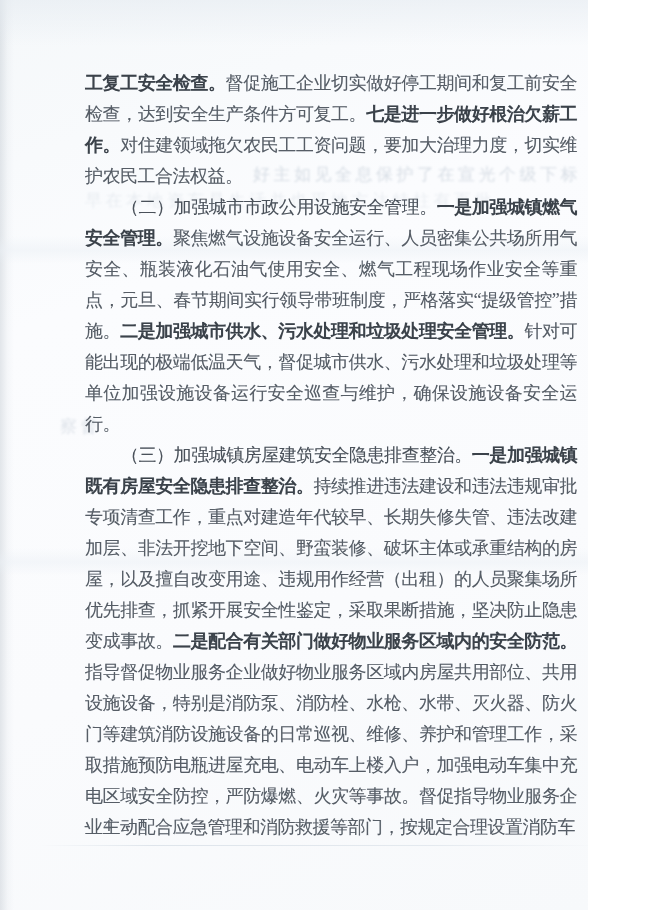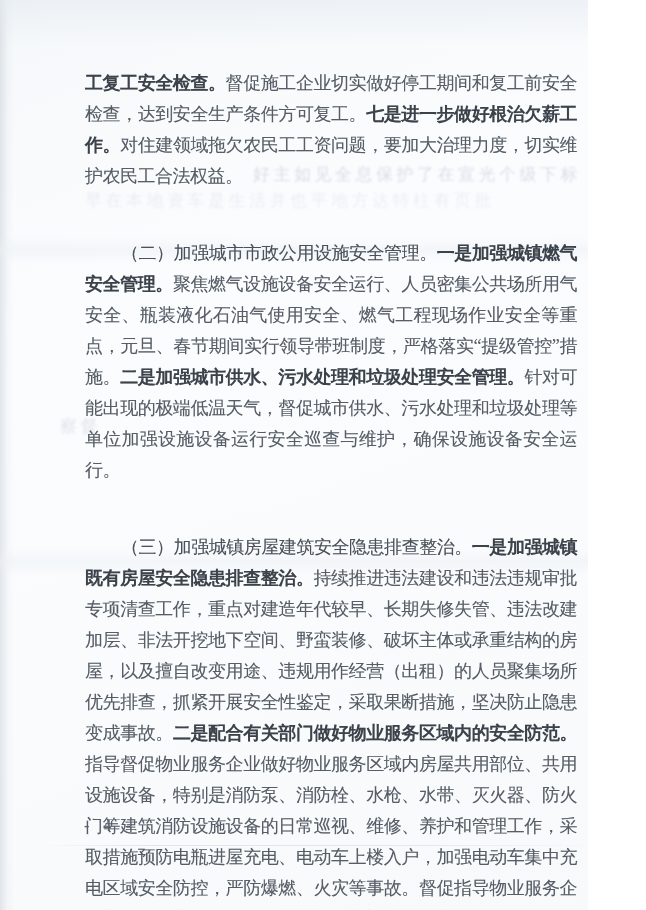--- a/index.html
+++ b/index.html
@@ -42,21 +42,21 @@
     top: 68px;
     width: 492px;
     font-size: 18px;
     line-height: 31px;
     letter-spacing: -0.5px;
     text-align: justify;
     color: #565d66;
     text-shadow: 0.2px 0.2px 0.4px rgba(95,105,115,0.35);
   }
   .para { margin: 0; padding: 0; }
-  .para.indent { text-indent: 36px; margin-top: 46px; }
+  .para.indent { text-indent: 36px; }
   .r-regular { color: #565d66; }
   .r-bold {
     font-family: "Liberation Sans", "DejaVu Sans", sans-serif;
     font-weight: 700;
     color: #3b424a;
   }
   .r-kaiti { color: #4a515a; }
 
   .page-number {
     position: absolute;

